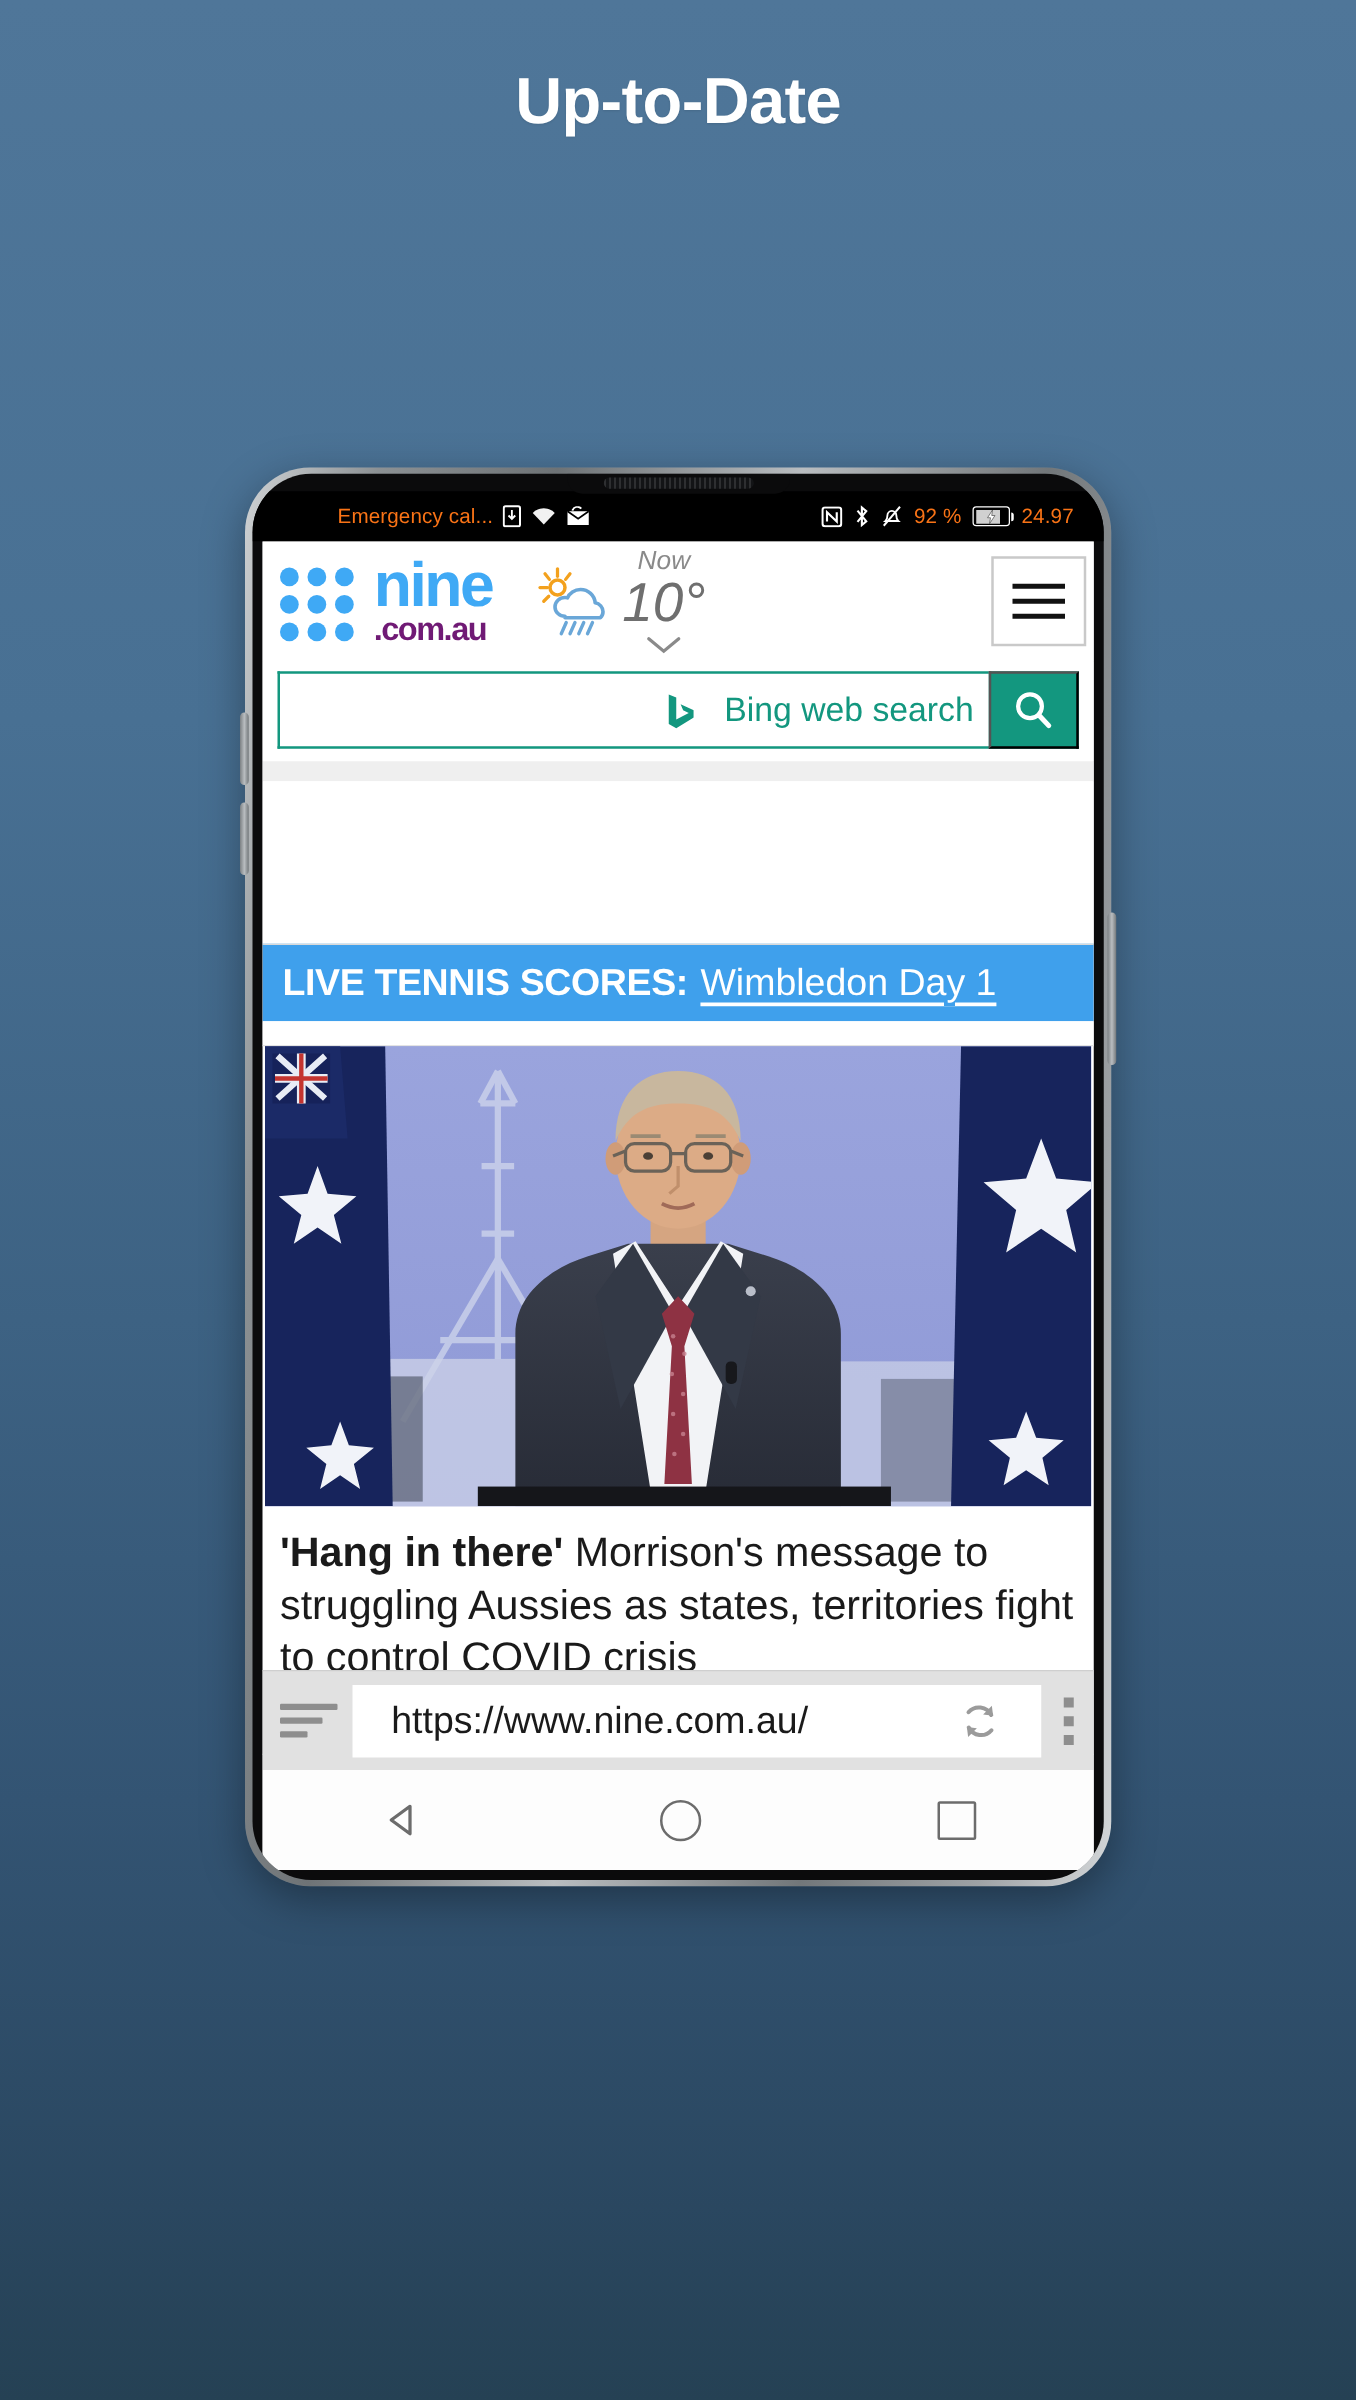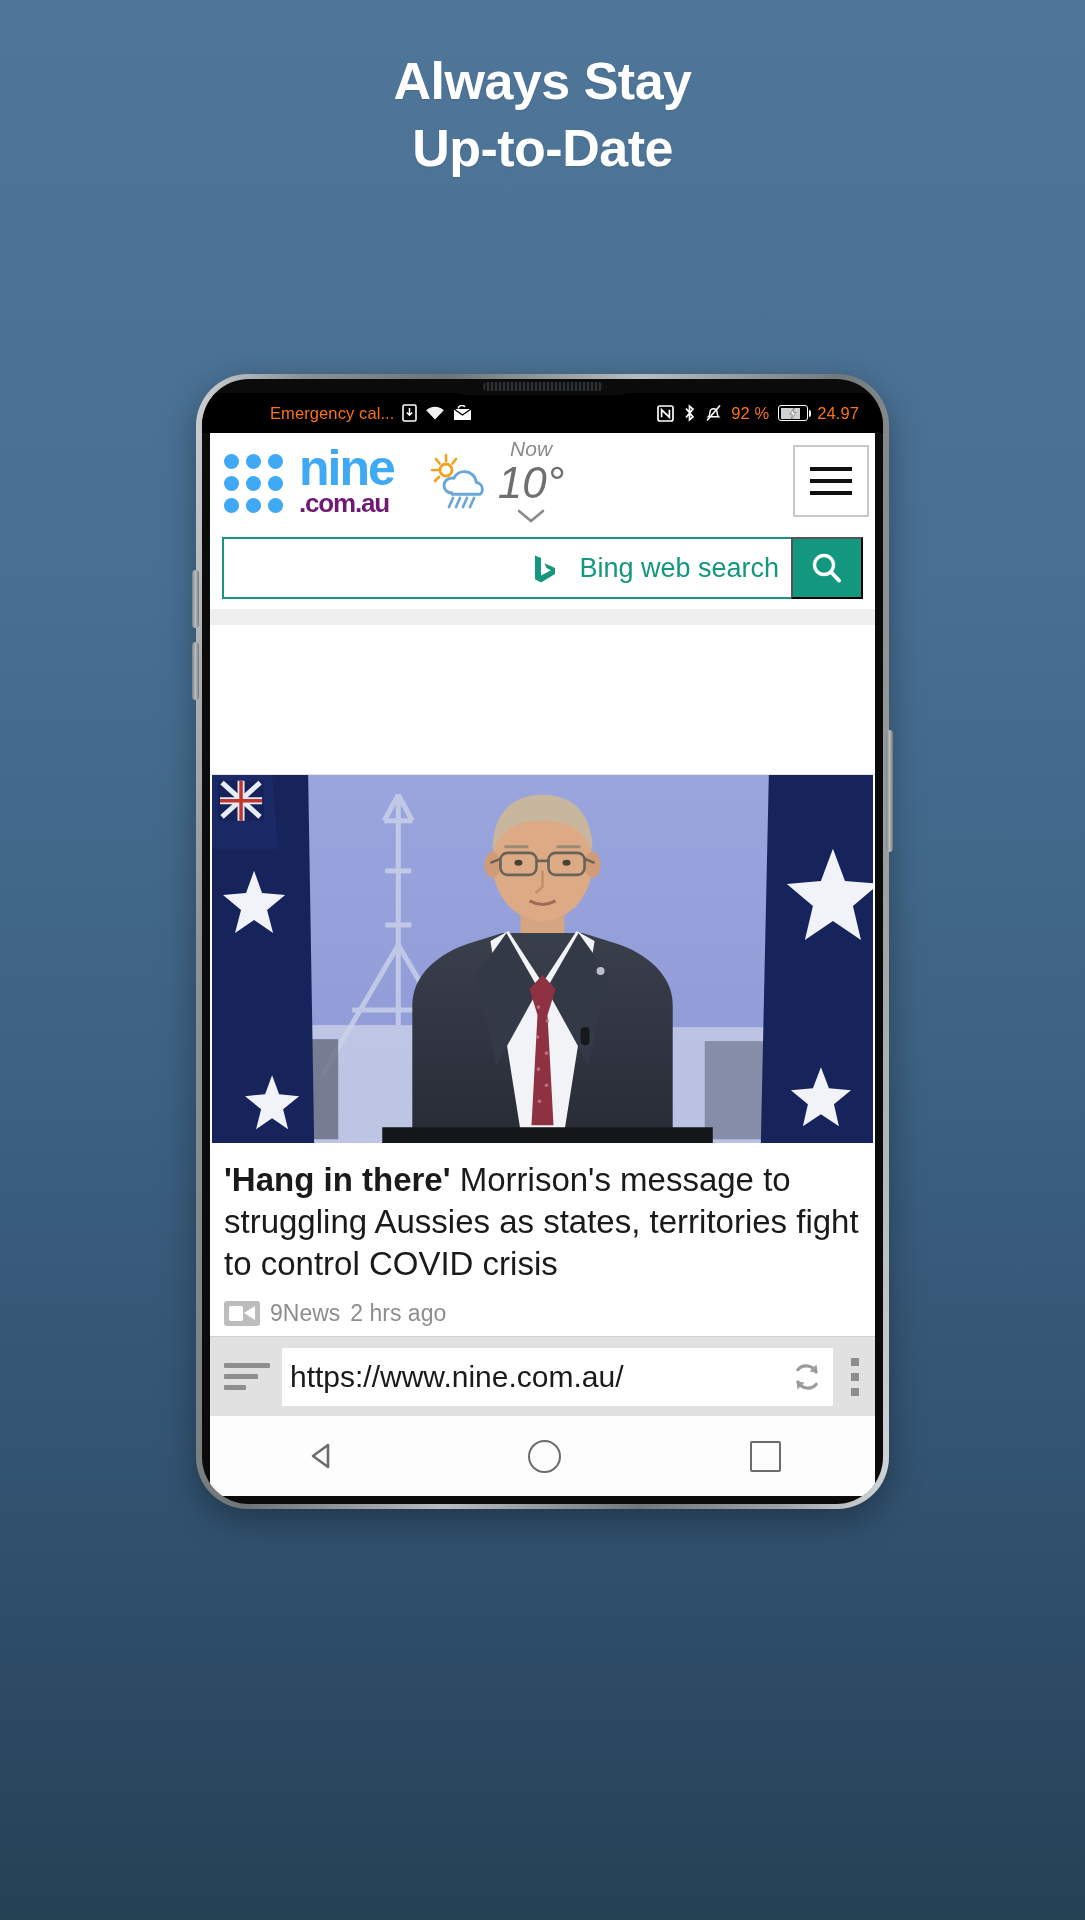--- a/index.html
+++ b/index.html
@@ -234,42 +234,41 @@
     padding: 0 14px; gap: 12px;
     border-top: 1px solid #cfcfcf;
   }
   .reader-ico { width: 46px; height: 34px; display: flex; flex-direction: column; justify-content: center; gap: 6px; flex: none; }
   .reader-ico i { display: block; height: 5px; background: #8e8e8e; border-radius: 1px; }
   .reader-ico i:nth-child(1) { width: 46px; }
   .reader-ico i:nth-child(2) { width: 34px; }
   .reader-ico i:nth-child(3) { width: 22px; }
   .urlbar {
     flex: 1; height: 58px; background: #fff;
-    display: flex; align-items: center; padding: 0 8px; gap: 12px;
+    display: flex; align-items: center; padding: 0 31px; gap: 12px;
   }
   .url-text { flex: 1; font-size: 30px; color: #1a1a1a; white-space: nowrap; overflow: hidden; }
   .kebab { width: 12px; display: flex; flex-direction: column; gap: 7px; align-items: center; flex: none; margin-left: 4px; }
   .kebab i { width: 8px; height: 8px; background: #8e8e8e; display: block; }
 
   
   .navbar {
     position: absolute; left: 0; right: 0; bottom: 0;
     height: 80px; background: #fdfdfd;
     display: flex; align-items: center; justify-content: space-around;
   }
   .nav-home { width: 33px; height: 33px; border: 2.6px solid #6c6c6c; border-radius: 50%; }
   .nav-recent { width: 31px; height: 31px; border: 2.6px solid #6c6c6c; border-radius: 2px; }
 
   svg { display: block; }
 </style>
 </head>
 <body>
 
 <div class="promo">
-  <span class="l1">Always Stay</span>
   <span class="l2">Up-to-Date</span>
 </div>
 
 <div class="device">
   <div class="rim"></div>
   <div class="btn-side btn-vol"></div>
   <div class="btn-side btn-vol2"></div>
   <div class="btn-side btn-pwr"></div>
 
   <div class="bezel">
@@ -403,20 +402,24 @@
                   <line x1="22" y1="22" x2="30" y2="30.5" stroke="#fff" stroke-width="4" stroke-linecap="round"></line>
                 </svg>
             </span>
           </button>
         </div>
       </div>
 
       <div class="ad-gap"></div>
       <div class="ad-blank"></div>
 
+      <a class="tennis">
+        <span class="lbl">LIVE TENNIS SCORES:</span>
+        <span class="lnk">Wimbledon Day 1</span>
+      </a>
       <div class="tennis-after"></div>
 
       <div class="hero">
         <div class="hero-img">
           <svg width="100%" height="100%" viewBox="0 0 660 368" preserveAspectRatio="xMidYMid slice">
             <defs>
               <linearGradient id="wallG" x1="0" y1="0" x2="0" y2="1">
                 <stop offset="0" stop-color="#9aa4dd"></stop>
                   <stop offset="1" stop-color="#8f99d6"></stop>
               </linearGradient>

